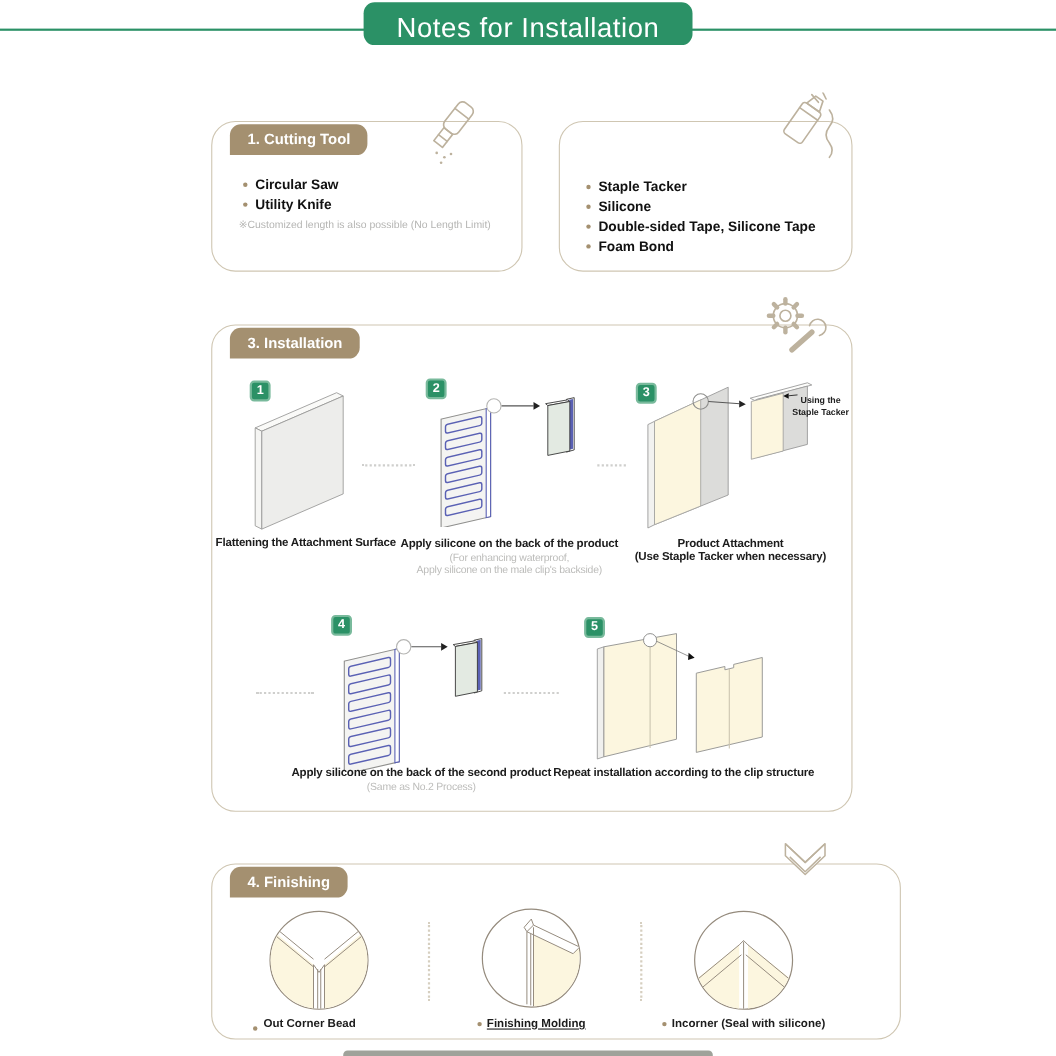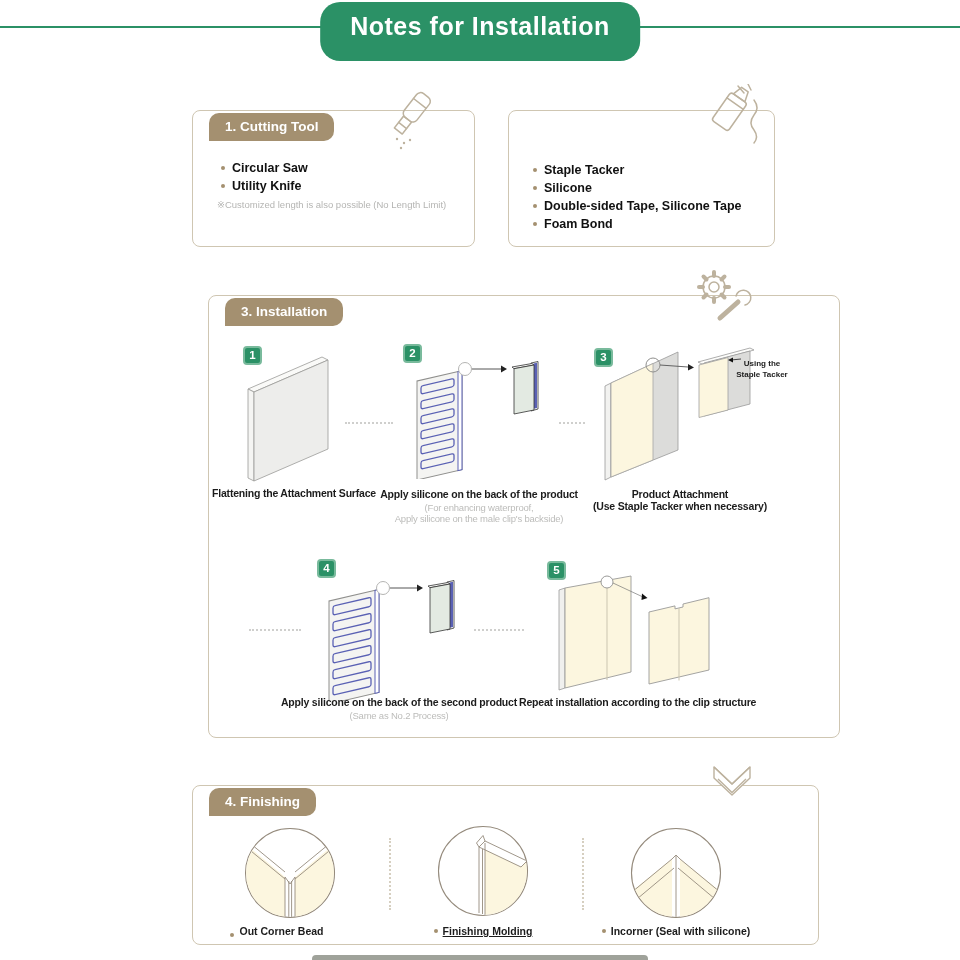--- a/index.html
+++ b/index.html
@@ -3,25 +3,25 @@
 <meta charset="utf-8">
 <style>
   html,body{margin:0;padding:0;}
   body{width:960px;height:960px;background:#fff;position:relative;overflow:hidden;
        font-family:"Liberation Sans","DejaVu Sans",sans-serif;color:#1c1c1c;}
   .abs{position:absolute;}
 
   
   .header-line{position:absolute;left:0;top:26px;width:960px;height:2px;background:#2B9166;}
   .header-pill{position:absolute;left:50%;top:2px;transform:translateX(-50%);
-    background:#2B9166;color:#fff;font-size:25px;font-weight:bold;letter-spacing:.5px;
-    padding:10px 30px 20px;border-radius:20px;white-space:nowrap;}
-
-  
-  .sec-box{position:absolute;border:1.5px solid #CFC6B2;border-radius:8px;background:#fff;box-sizing:border-box;padding-left:12px;}
+    background:#2B9166;color:#fff;font-size:25px;font-weight:normal;letter-spacing:.5px;
+    padding:10px 30px 0;border-radius:10px;white-space:nowrap;}
+
+  
+  .sec-box{position:absolute;border:1.5px solid #CFC6B2;border-radius:22px;background:#fff;box-sizing:border-box;padding-left:12px;}
   .sec-label{position:absolute;left:16px;top:2px;background:#A49070;color:#fff;
     font-size:13.5px;font-weight:bold;padding:6px 16px 7px;border-radius:10px 10px 10px 0;white-space:nowrap;}
 
   
   .tool-list{position:absolute;left:28px;top:48px;}
   .tool-item{display:flex;align-items:center;height:18px;font-size:12.5px;font-weight:bold;color:#111;white-space:nowrap;}
   .dot{width:4px;height:4px;border-radius:50%;background:#A49070;margin-right:7px;flex:0 0 auto;}
   .note{position:absolute;left:24px;top:88px;font-size:9.5px;color:#B5B5B3;white-space:nowrap;}
 
   
@@ -108,21 +108,21 @@
       <polygon points="27,0 35,0 38,10 24,10"></polygon>
       <rect x="21" y="10" width="20" height="34" rx="3"></rect>
       <line x1="21" y1="17" x2="41" y2="17"></line>
     </g>
     <path d="M56,16 q6,8 0,15 q-6,8 0,15 q5,7 0,13"></path>
     <line x1="40" y1="2" x2="46" y2="9"></line>
     <line x1="50" y1="0" x2="53" y2="6"></line>
   </svg>
 </div>
 
-<div class="sec-box" style="left:208px;top:295px;width:632px;height:443px;">
+<div class="sec-box" style="left:192px;top:295px;width:583px;height:443px;">
   <div class="sec-label">3. Installation</div>
 
   <div class="badge" style="left:34px;top:50px;">1</div>
   <div class="abs" style="left:35px;top:55px;">
     <svg width="95" height="132" viewBox="0 0 95 132">
       <polygon points="4,38 78,6 84,9 10,41" fill="#FAFAF8" stroke="#9A9A98" stroke-width="0.8"></polygon>
       <polygon points="4,38 10,41 10,130 4,127" fill="#F5F5F3" stroke="#9A9A98" stroke-width="0.8"></polygon>
       <polygon points="10,41 84,9 84,98 10,130" fill="#EDEDEB" stroke="#9A9A98" stroke-width="0.8"></polygon>
     </svg>
   </div>

